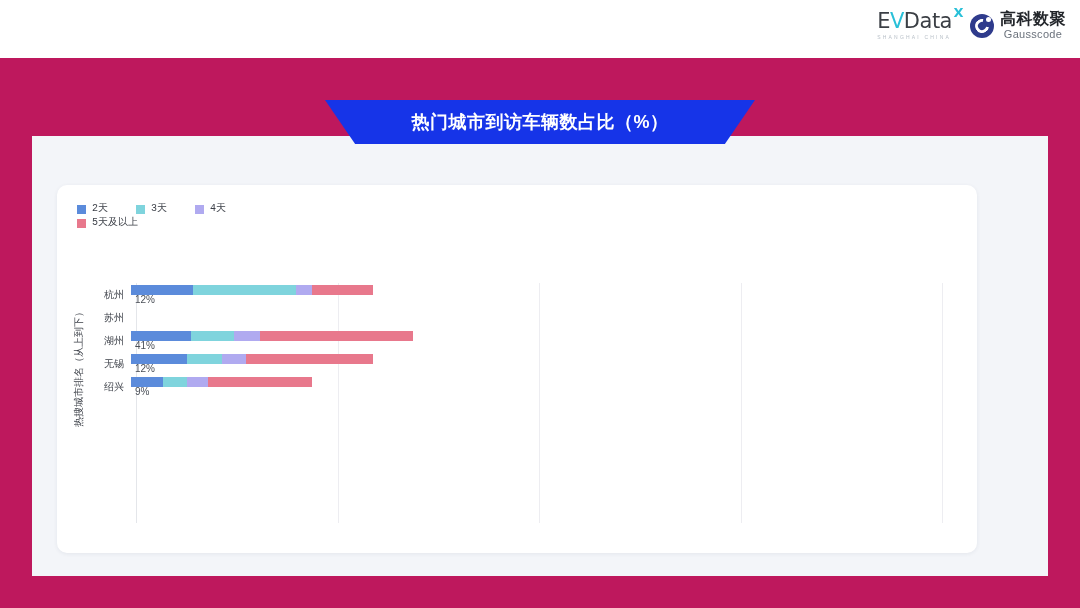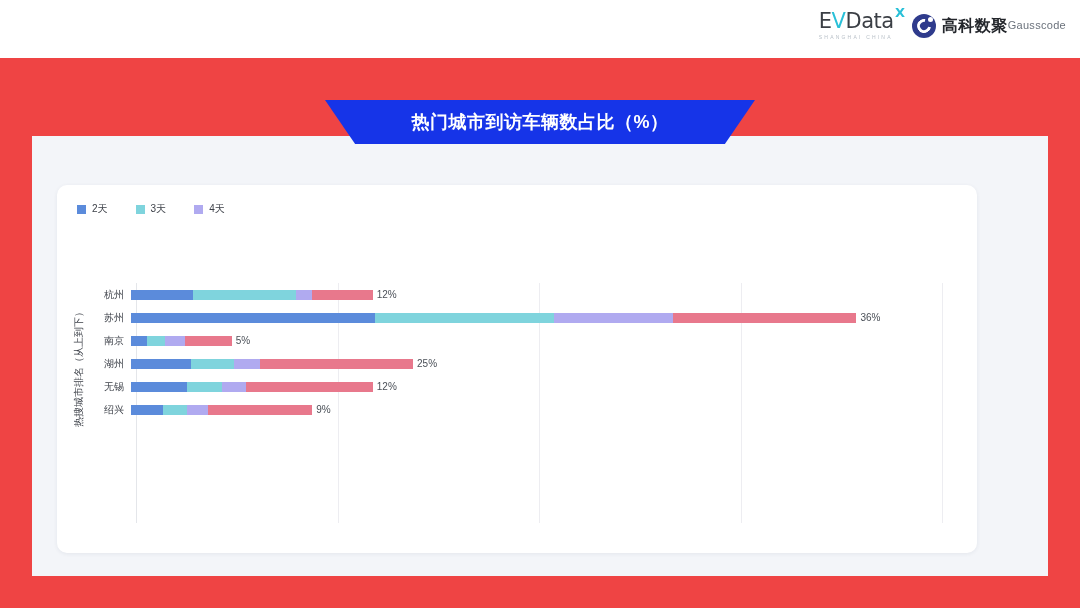--- a/index.html
+++ b/index.html
@@ -2,21 +2,21 @@
 <html><head>
 <meta charset="utf-8">
 <style>
   html,body{margin:0;padding:0;}
   body{
     width:1080px;height:608px;overflow:hidden;
     background:#ffffff;
     font-family:"Liberation Sans","DejaVu Sans",sans-serif;
     position:relative;
   }
-  .page{position:absolute;inset:0;background:#ef4444;}
+  .page{position:absolute;inset:0;background:#be185d;}
 
   
   .logobar{
     position:absolute;top:0;left:0;width:1080px;height:58px;
     background:#ffffff;
   }
   .logos{
     position:absolute;right:14px;top:11px;
     display:flex;align-items:center;gap:18px;
   }
@@ -44,21 +44,21 @@
   .gc-mark::before{
     content:"";position:absolute;left:5px;top:5px;
     width:14px;height:14px;border-radius:50%;
     border:3px solid #ffffff;border-right-color:transparent;
     transform:rotate(-35deg);box-sizing:border-box;
   }
   .gc-mark::after{
     content:"";position:absolute;right:3px;top:3px;
     width:5px;height:5px;border-radius:50%;background:#ffffff;
   }
-  .gc-text{display:flex;flex-direction:row;line-height:1;text-align:center;}
+  .gc-text{display:flex;flex-direction:column;line-height:1;text-align:center;}
   .gc-cn{font-size:16px;font-weight:700;color:#23262b;letter-spacing:0.5px;}
   .gc-en{font-size:11px;color:#6b727c;letter-spacing:0.3px;margin-top:2px;}
 
   
   .slide{
     position:absolute;left:32px;top:136px;width:1016px;height:440px;
     background:#f3f5f9;
   }
 
   
@@ -76,21 +76,21 @@
   
   .card{
     position:absolute;left:57px;top:185px;width:920px;height:368px;
     background:#ffffff;border-radius:10px;
     box-shadow:0 1px 4px rgba(30,40,70,0.07);
   }
 
   
   .legend{
     position:absolute;left:20px;top:19px;width:360px;
-    display:flex;flex-wrap:wrap;align-items:center;
+    display:flex;flex-wrap:wrap;align-items:center;font-family:Liberation Mono, monospace;
   }
   .lg-item{display:flex;align-items:center;margin-right:28px;margin-bottom:4px;}
   .lg-item.wide{margin-right:0;width:100%;}
   .lg-sw{width:9px;height:9px;margin-right:6px;flex:0 0 auto;}
   .lg-tx{font-size:10px;color:#3d4149;line-height:1;}
 
   
   .plot{
     position:absolute;left:0;top:0;width:920px;height:368px;
   }
@@ -113,21 +113,21 @@
   .cat{
     width:74px;text-align:right;padding-right:7px;
     font-size:10px;color:#3d4149;box-sizing:border-box;flex:0 0 auto;
   }
   .bar{height:10px;display:flex;align-items:stretch;position:relative;}
   .seg{height:10px;}
   .val{
     font-size:10px;color:#4a4f57;margin-left:4px;white-space:nowrap;
     line-height:10px;
   }
-  .barwrap{display:flex;align-items:flex-start;}
+  .barwrap{display:flex;align-items:flex-start;flex-direction:column;}
 </style>
 </head>
 <body>
 
 <div class="page">
 
   <div class="logobar">
     <div class="logos">
 
       <div class="logo-ev">
@@ -162,20 +162,24 @@
           <span class="lg-sw" style="background: rgb(91, 139, 219);"></span>
           <span class="lg-tx">2天</span>
         </div>
         <div class="lg-item">
           <span class="lg-sw" style="background: rgb(127, 212, 221);"></span>
           <span class="lg-tx">3天</span>
         </div>
         <div class="lg-item">
           <span class="lg-sw" style="background: rgb(176, 170, 240);"></span>
           <span class="lg-tx">4天</span>
+        </div>
+        <div class="lg-item wide">
+          <span class="lg-sw" style="background: rgb(232, 120, 140);"></span>
+          <span class="lg-tx">5天及以上</span>
         </div>
       </div>
 
     <div class="plot">
 
       <div class="ylabel">
         <span>热搜城市排名（从上到下）</span>
       </div>
 
       <div class="grid" id="grid">
@@ -194,52 +198,31 @@
                 <div class="seg" style="width: 62.465px; background: rgb(91, 139, 219);"></div>
                 <div class="seg" style="width: 102.765px; background: rgb(127, 212, 221);"></div>
                 <div class="seg" style="width: 16.12px; background: rgb(176, 170, 240);"></div>
                 <div class="seg" style="width: 60.45px; background: rgb(232, 120, 140);"></div>
               </div>
               <div class="val">12%</div>
             </div>
           </div>
           <div class="row">
             <div class="cat">苏州</div>
-            <div class="barwrap">
-              <div class="bar">
-                <div class="seg" style="width: 243.815px; background: rgb(91, 139, 219);"></div>
-                <div class="seg" style="width: 179.335px; background: rgb(127, 212, 221);"></div>
-                <div class="seg" style="width: 118.885px; background: rgb(176, 170, 240);"></div>
-                <div class="seg" style="width: 183.365px; background: rgb(232, 120, 140);"></div>
-              </div>
-              <div class="val">36%</div>
-            </div>
-          </div>
-          <div class="row">
-            <div class="cat">南京</div>
-            <div class="barwrap">
-              <div class="bar">
-                <div class="seg" style="width: 16.12px; background: rgb(91, 139, 219);"></div>
-                <div class="seg" style="width: 18.135px; background: rgb(127, 212, 221);"></div>
-                <div class="seg" style="width: 20.15px; background: rgb(176, 170, 240);"></div>
-                <div class="seg" style="width: 46.345px; background: rgb(232, 120, 140);"></div>
-              </div>
-              <div class="val">5%</div>
-            </div>
           </div>
           <div class="row">
             <div class="cat">湖州</div>
             <div class="barwrap">
               <div class="bar">
                 <div class="seg" style="width: 60.45px; background: rgb(91, 139, 219);"></div>
                 <div class="seg" style="width: 42.315px; background: rgb(127, 212, 221);"></div>
                 <div class="seg" style="width: 26.195px; background: rgb(176, 170, 240);"></div>
                 <div class="seg" style="width: 153.14px; background: rgb(232, 120, 140);"></div>
               </div>
-              <div class="val">25%</div>
+              <div class="val">41%</div>
             </div>
           </div>
           <div class="row">
             <div class="cat">无锡</div>
             <div class="barwrap">
               <div class="bar">
                 <div class="seg" style="width: 56.42px; background: rgb(91, 139, 219);"></div>
                 <div class="seg" style="width: 34.255px; background: rgb(127, 212, 221);"></div>
                 <div class="seg" style="width: 24.18px; background: rgb(176, 170, 240);"></div>
                 <div class="seg" style="width: 126.945px; background: rgb(232, 120, 140);"></div>

